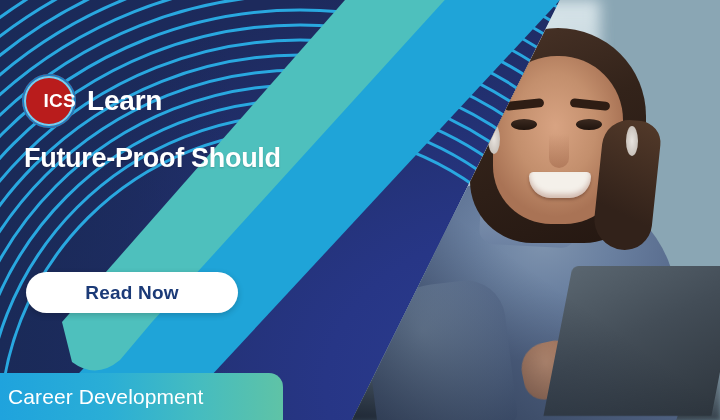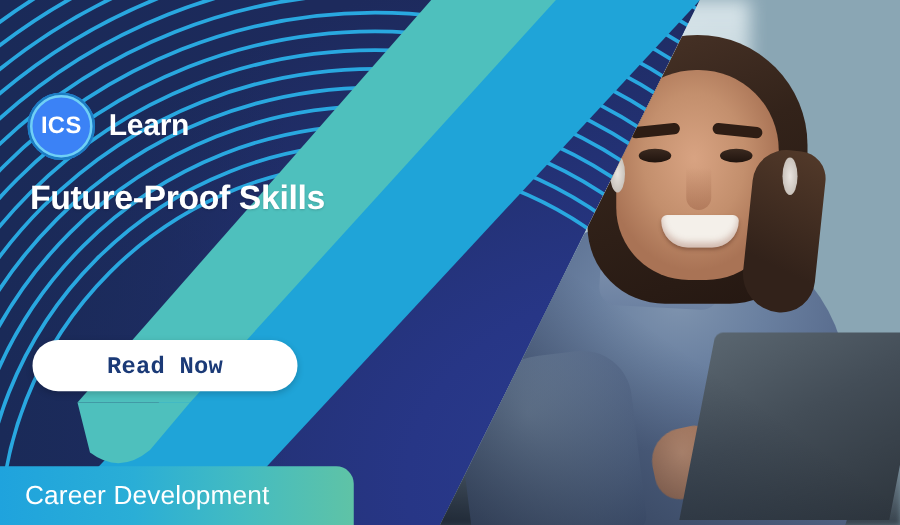--- a/index.html
+++ b/index.html
@@ -235,42 +235,42 @@
     top: 74px;
     display: flex;
     align-items: center;
     gap: 11px;
   }
   .logo-mark {
     position: relative;
     width: 54px;
     height: 54px;
     border-radius: 50%;
-    background: #3b82f6;
+    background: #b91c1c;
     display: flex;
     align-items: center;
-    justify-content: center;
+    justify-content: flex-end;
     box-shadow: inset 0 0 0 2px #1c7ec2;
   }
   .logo-ring {
     position: absolute;
     inset: 2px;
     border-radius: 50%;
     border: 2px solid #6fd0f5;
   }
   .logo-ics {
     position: relative;
     color: #ffffff;
     font-size: 19px;
     font-weight: bold;
     letter-spacing: 0.3px;
   }
   .logo-word {
     color: #ffffff;
-    font-size: 24px;
+    font-size: 28px;
     font-weight: bold;
     letter-spacing: -0.2px;
   }
 
   
   .headline {
     position: absolute;
     left: 24px;
     top: 141px;
     width: 300px;
@@ -287,21 +287,21 @@
   .cta {
     position: absolute;
     left: 26px;
     top: 272px;
     width: 212px;
     height: 41px;
     background: #ffffff;
     border: none;
     border-radius: 21px;
     color: #1b3a77;
-    font-family: Liberation Mono, monospace;
+    font-family: Liberation Sans, sans-serif;
     font-size: 19px;
     font-weight: bold;
     letter-spacing: 0.2px;
     cursor: pointer;
     box-shadow: 0 2px 6px rgba(0,0,0,0.20);
   }
 
   
   .category {
     position: absolute;
@@ -312,21 +312,21 @@
     background: linear-gradient(90deg, #1fa3dd 0%, #2aaed6 38%, #45bcc0 70%, #5fc3a6 100%);
     border-radius: 0 14px 0 0;
     display: flex;
     align-items: center;
   }
   .category-label {
     color: #ffffff;
     font-size: 21px;
     font-weight: normal;
     letter-spacing: 0.1px;
-    padding-left: 20px;
+    padding-left: 8px;
   }
 </style>
 </head>
 <body>
 
 <div class="banner">
 
   <div class="bg-base"></div>
   <div class="bg-tint-left"></div>
 
@@ -399,21 +399,21 @@
 
   <div class="logo">
     <div class="logo-mark">
       <div class="logo-ring"></div>
       <div class="logo-ics">ICS</div>
     </div>
     <div class="logo-word">Learn</div>
   </div>
 
   <div class="headline">
-    <span>Future-Proof Skills</span>
+    <span>Future-Proof Should</span>
   </div>
 
   <button class="cta">Read Now</button>
 
   <div class="category">
     <span class="category-label">Career Development</span>
   </div>
 
 </div>
 

